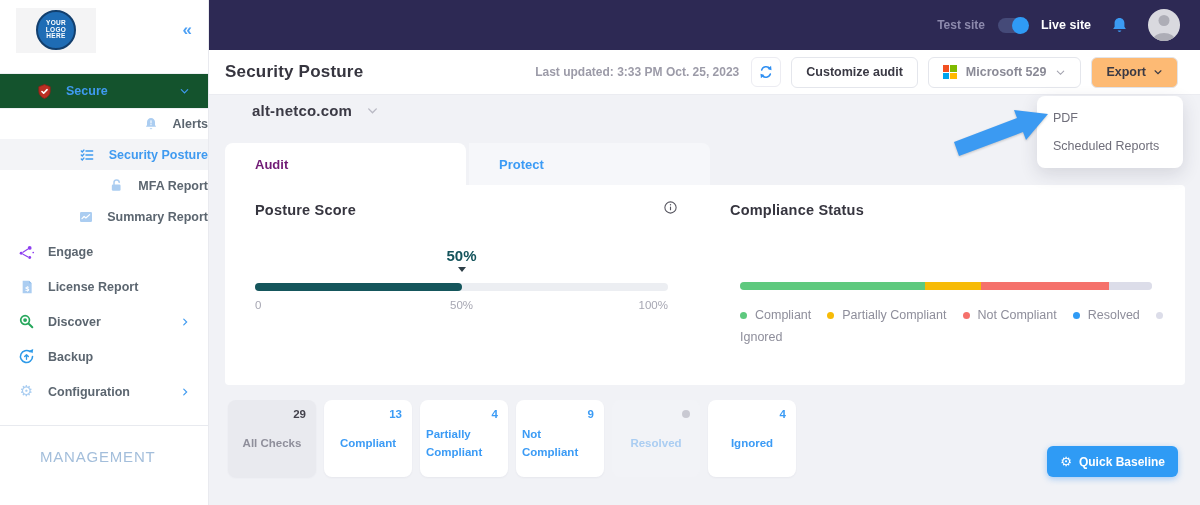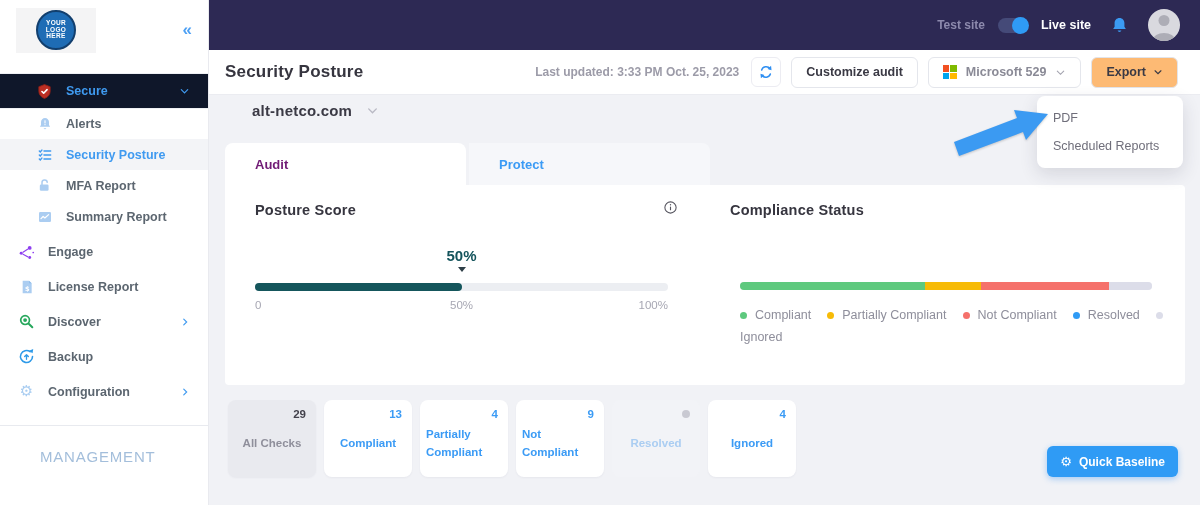--- a/index.html
+++ b/index.html
@@ -22,22 +22,22 @@
   .sidebar { position:absolute; left:0; top:0; width:208px; height:505px; background:#fff; box-shadow:1px 0 0 #e9eaef; z-index:5; }
   .logo-row { display:flex; align-items:center; justify-content:space-between; padding:4px 16px 0 16px; height:56px; }
   .logo-box { width:80px; height:45px; background:#f4f4f5; display:flex; align-items:center; justify-content:center; }
   .logo-circle { width:40px; height:40px; border-radius:50%; background:#1e6cb5; border:2px solid #123f6e;
                  color:#fff; display:flex; flex-direction:column; align-items:center; justify-content:center; line-height:1; }
   .logo-circle span { font-size:6.5px; font-weight:700; letter-spacing:.3px; }
   .collapse { color:#4da0f4; font-size:17px; font-weight:700; cursor:pointer; user-select:none; }
   .nav { margin-top:18px; }
   .nav-item { display:flex; align-items:center; height:32px; cursor:pointer; position:relative; }
   .nav-item.parent { padding-left:18px; height:34px; }
-  .nav-item.sub { padding-left:36px; height:31px; }
-  .nav-item.row-tint { background:#0f172a; box-shadow:0 -1px 0 #eef0f4, 0 1px 0 #eef0f4;padding-left:36px; }
+  .nav-item.sub { padding-left:36px; height:31px;justify-content:flex-end; }
+  .nav-item.row-tint { background:#14532d; box-shadow:0 -1px 0 #eef0f4, 0 1px 0 #eef0f4;padding-left:36px; }
   .nav-item.row-active { background:#f3f4f7; }
   .nav-icon { width:17px; height:17px; display:flex; align-items:center; justify-content:center; margin-right:13px; flex:0 0 17px; }
   .nav-label { font-size:12.5px; font-weight:700; color:#5c6670; }
   .nav-label.blue { color:#3f9af0; }
   .nav-chev { position:absolute; right:18px; top:50%; transform:translateY(-50%); display:flex; }
   .glyph-gear { font-family:"DejaVu Sans",sans-serif; font-size:15px; color:#a9cdf1; line-height:1; }
   .side-divider { border-top:1px solid #e8eaef; margin:16px 0 0 0; }
   .mgmt { padding:22px 0 0 20px; color:#a3bedb; font-size:15px; font-weight:400; letter-spacing:.8px;margin-left:20px; }
 
   

